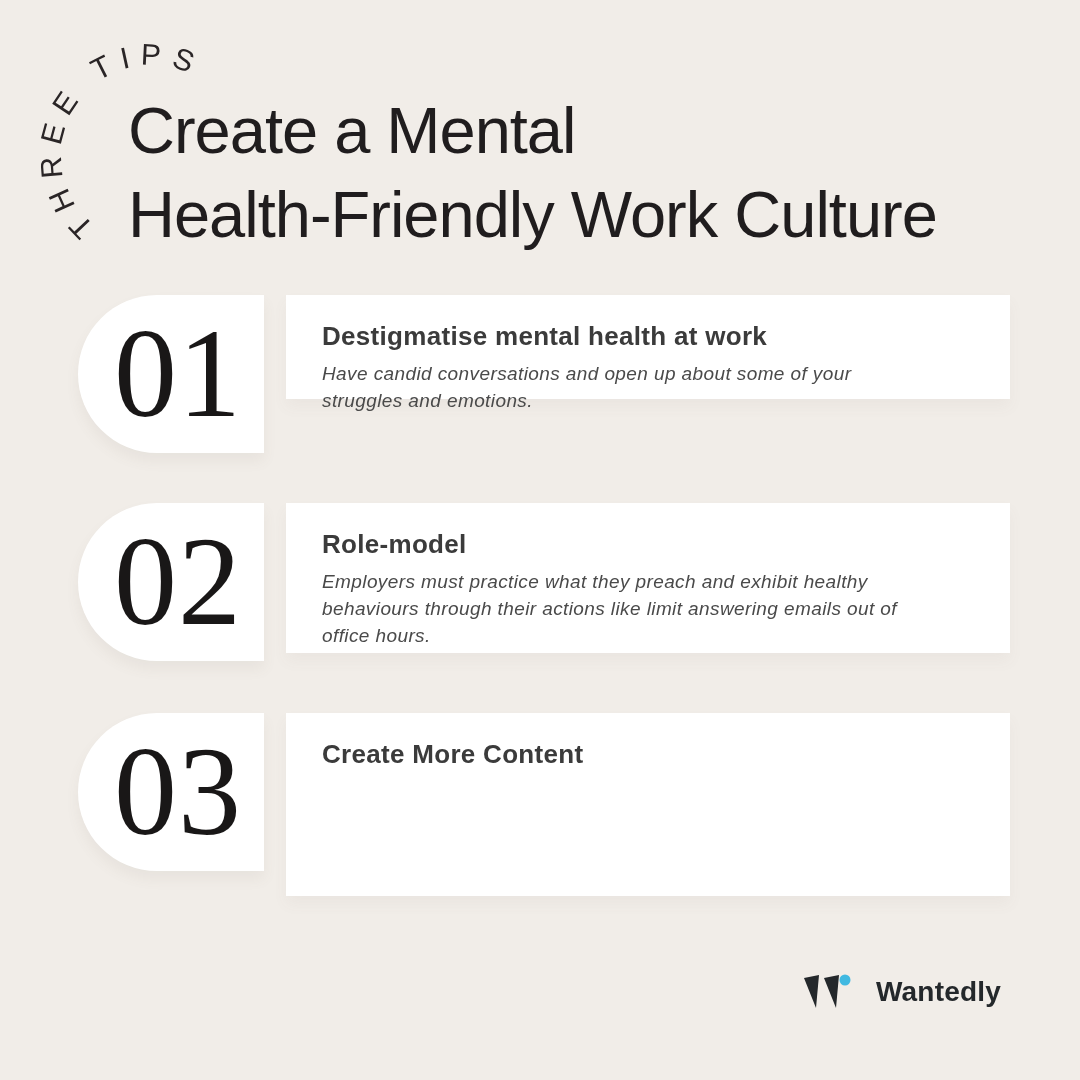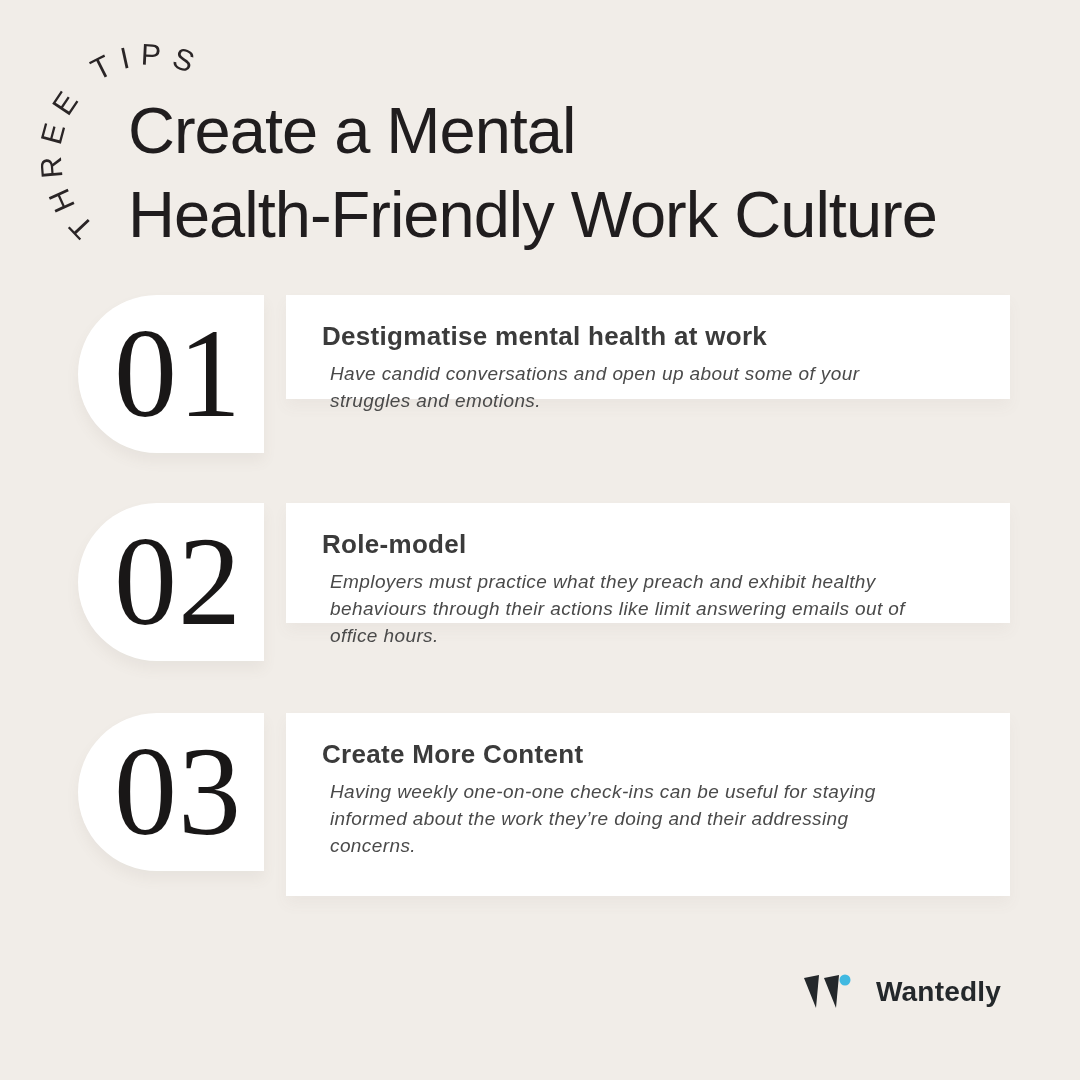--- a/index.html
+++ b/index.html
@@ -37,32 +37,32 @@
     display:flex;align-items:center;justify-content:center;
     padding-left:14px;box-sizing:border-box;
     box-shadow:0 8px 14px rgba(120,105,90,.07);
   }
   .tile .num{
     font-family:"Liberation Serif", serif;
     font-size:126px;line-height:1;color:#191717;
     letter-spacing:1px;
   }
   .card{
-    position:absolute;left:286px;width:724px;height:120px;
+    position:absolute;left:286px;width:724px;height:150px;
     background:#ffffff;box-sizing:border-box;
     padding:26px 38px 0 36px;
     box-shadow:0 8px 14px rgba(120,105,90,.05);
   }
   .card h2{
     margin:0 0 9px 0;
     font-size:26px;font-weight:700;letter-spacing:.3px;
     color:#3b3b3b;
   }
   .card p{
-    margin:8px;max-width:585px;
+    margin:0;max-width:585px;
     font-size:19px;font-style:italic;line-height:1.42;
     letter-spacing:.4px;color:#4a4a4a;
   }
   .row1 .tile,.row1 .card{top:295px;}
   .row2 .tile,.row2 .card{top:503px;}
   .row3 .tile,.row3 .card{top:713px;}
   .row1 .card{height:104px;}
   .row3 .card,.row3 .tile{height:183px;}
   .row3 .tile{height:158px;}
 
@@ -115,21 +115,20 @@
       <p>Employers must practice what they preach and exhibit healthy behaviours through their actions like limit answering emails out of office hours.</p>
     </div>
   </div>
 
   <div class="row3">
     <div class="tile">
       <span class="num">03</span>
     </div>
     <div class="card">
       <h2>Create More Content</h2>
-      <p>Having weekly one-on-one check-ins can be useful for staying informed about the work they’re doing and their addressing concerns.</p>
     </div>
   </div>
 
   <div class="brand">
     <svg class="mark" viewBox="0 0 50 38" aria-hidden="true">
       <polygon points="2,5 17,2 14,35" fill="#24282b"></polygon>
       <polygon points="22,5 37,2 34,35" fill="#24282b"></polygon>
       <circle cx="43" cy="7" r="5.5" fill="#41b9e1"></circle>
     </svg>
     <span class="wordmark">Wantedly</span>

